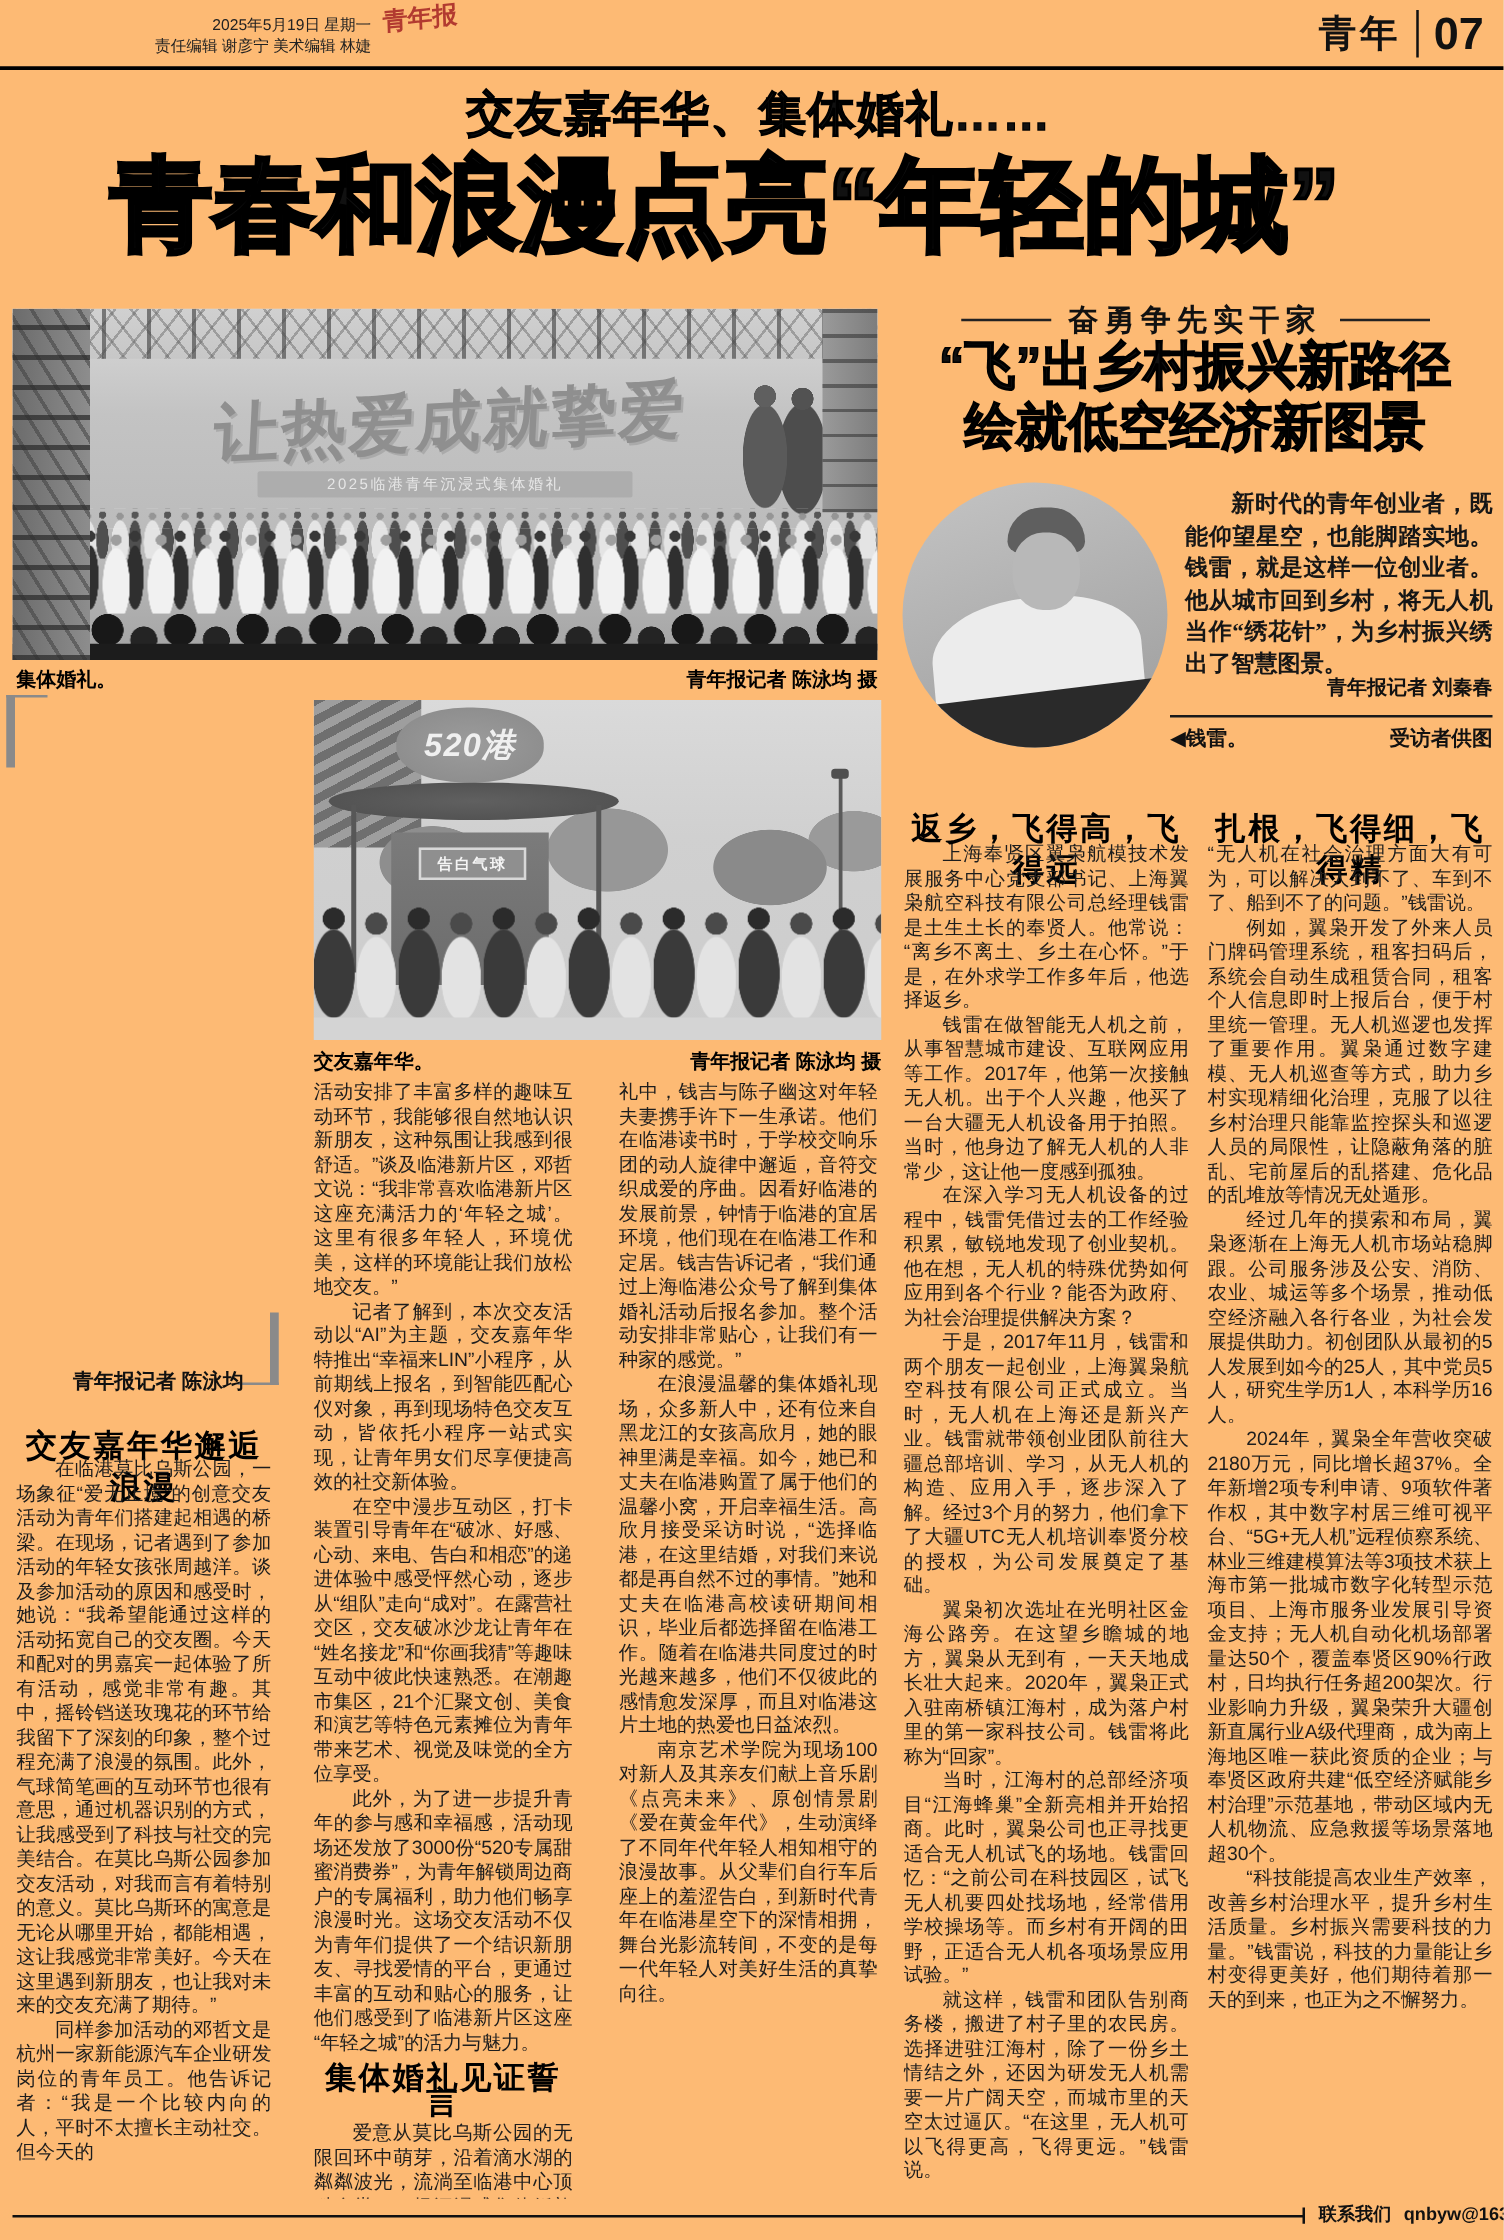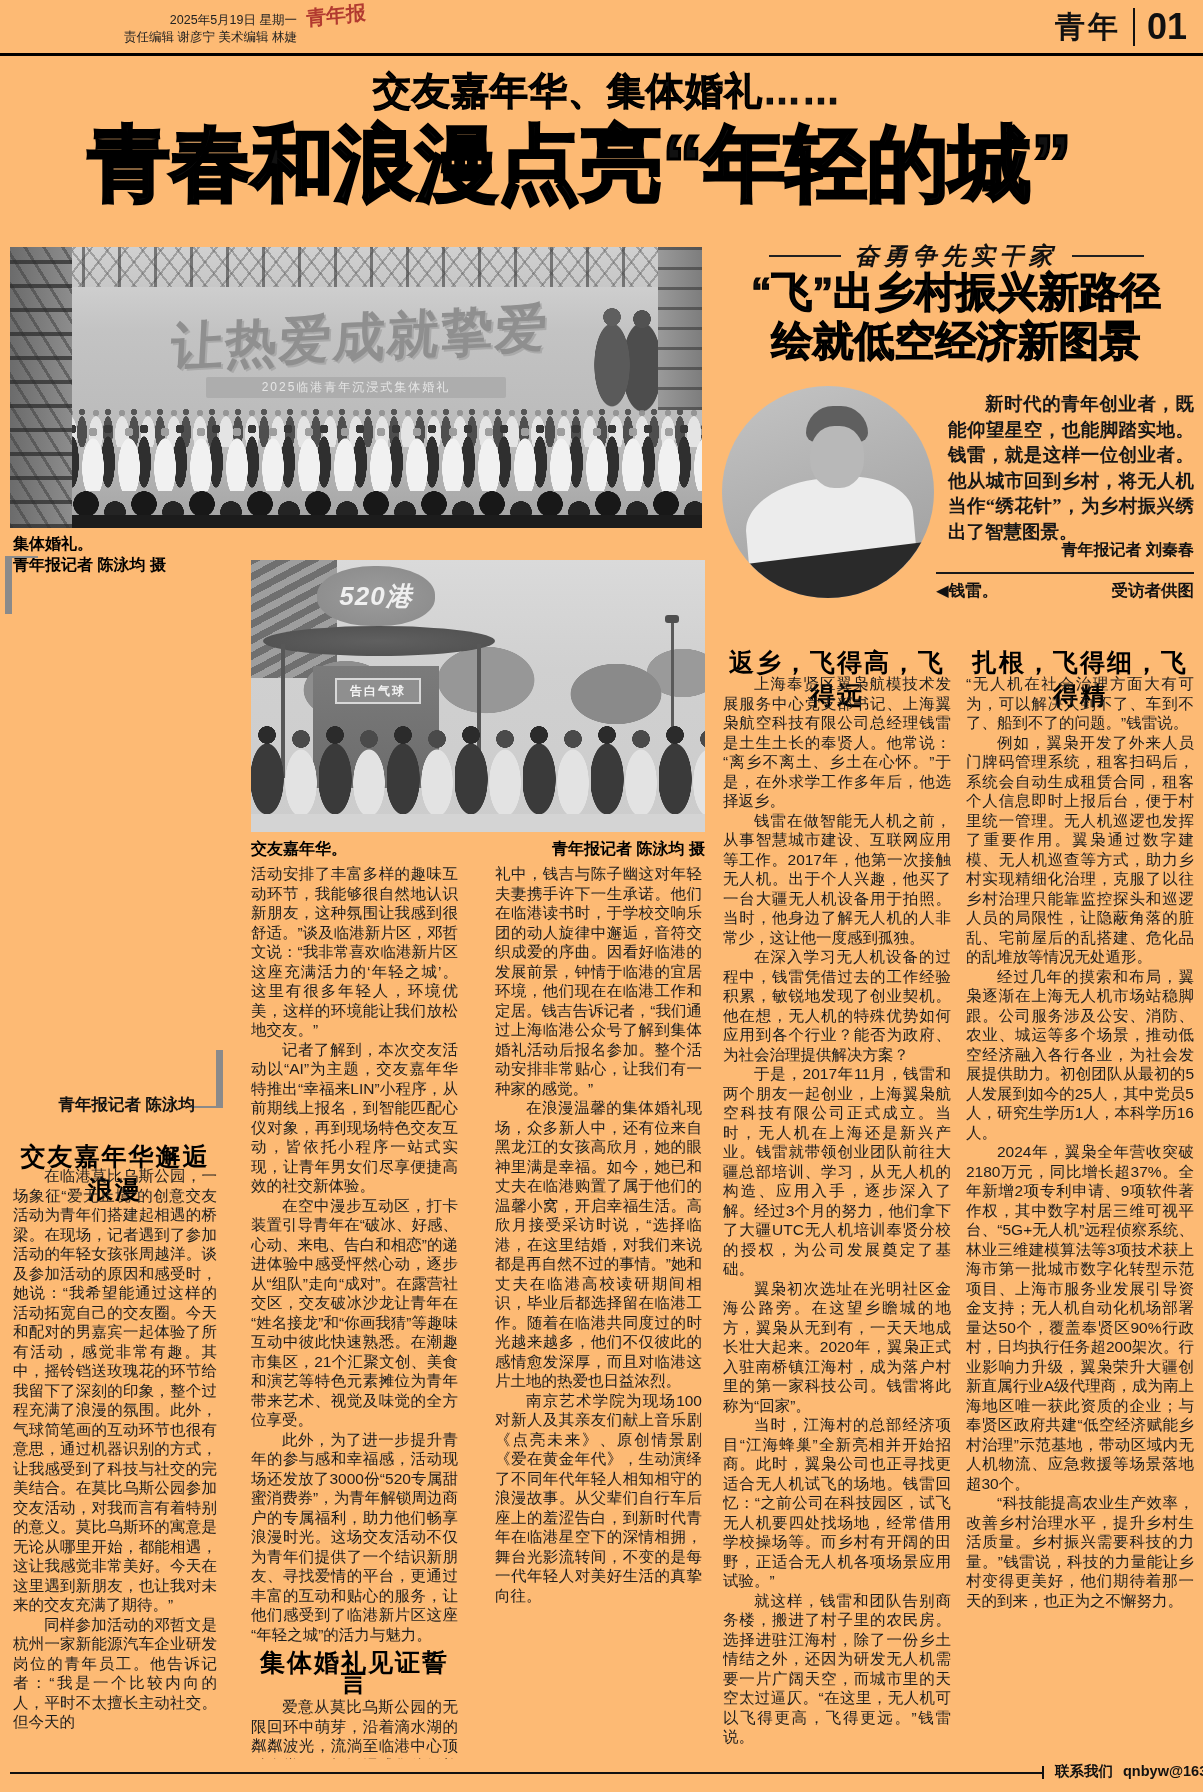--- a/index.html
+++ b/index.html
@@ -64,21 +64,21 @@
       radial-gradient(ellipse 11px 30px at 11px 45px,#f1f1f1 97%,transparent),
       radial-gradient(ellipse 7px 26px at 26px 39px,#2f2f2f 97%,transparent);
       background-size:36px 68px;}
   .p1-aud{left:0;bottom:0;width:100%;height:44px;background-image:
       radial-gradient(circle 13px at 18px 20px,#181818 97%,transparent),
       radial-gradient(circle 11px at 47px 28px,#242424 97%,transparent);
       background-size:58px 44px;}
   .p1-audbase{left:0;bottom:0;width:100%;height:13px;background:#1c1c1c;}
 
   .caprow{display:flex;justify-content:space-between;font-weight:bold;font-size:16px;color:#000;}
-  .cap1{left:13px;top:534px;width:689px;flex-direction:column;}
+  .cap1{left:13px;top:534px;width:689px;}
   .cap2{left:251px;top:839px;width:454px;}
 
   
   .photo2{left:251px;top:560px;width:454px;height:272px;overflow:hidden;
           background:linear-gradient(180deg,#dadada 0%,#d0d0d0 40%,#cccccc 100%);}
   .p2-bldg{left:0;top:0;width:86px;height:118px;background:repeating-linear-gradient(-28deg,#6f6f6f 0 7px,#9e9e9e 7px 14px);}
   .p2-trees{left:0;top:58px;width:454px;height:126px;background-image:
       radial-gradient(ellipse 70px 48px at 95px 72px,#8e8e8e 60%,transparent 61%),
       radial-gradient(ellipse 80px 55px at 235px 62px,#979797 60%,transparent 61%),
       radial-gradient(ellipse 75px 50px at 365px 76px,#8a8a8a 60%,transparent 61%),
@@ -109,21 +109,21 @@
   .lede-byline{left:13px;top:1094px;width:182px;text-align:right;font-weight:bold;font-size:16.5px;}
 
   .sec1head{left:13px;top:1140px;width:204px;}
   .col1{left:13px;top:1166px;width:204px;height:600px;overflow:hidden;}
   .col2{left:251px;top:864px;width:207px;height:895px;overflow:hidden;}
   .col3{left:495px;top:864px;width:207px;height:895px;overflow:hidden;}
   .inhead{margin:9px 0 5px 0 !important;text-indent:0 !important;}
 
   
   .kicker2{left:718px;top:240px;width:476px;display:flex;align-items:center;justify-content:center;gap:14px;
-           font-family:"Liberation Serif","DejaVu Serif",serif;font-weight:bold;font-style:italic;
+           font-family:"Liberation Serif","DejaVu Serif",serif;font-weight:bold;
            font-size:24px;letter-spacing:5px;color:#111;}
   .kline{flex:0 0 72px;border-top:2px solid #222;height:0;}
   .head2{left:714px;top:268px;width:484px;text-align:center;font-size:41px;font-weight:900;line-height:49px;
          -webkit-text-stroke:1.2px #000;}
   .portrait{left:722px;top:386px;width:212px;height:212px;border-radius:50%;overflow:hidden;
             background:linear-gradient(160deg,#c4c4c4 0%,#aeaeae 55%,#9c9c9c 100%);}
   .pt-hair{left:84px;top:20px;width:62px;height:36px;background:#5f5f5f;border-radius:30px 30px 10px 10px;}
   .pt-face{left:88px;top:40px;width:54px;height:62px;background:#b8b8b8;border-radius:45%;}
   .pt-shirt{left:24px;top:92px;width:168px;height:98px;background:#ececec;border-radius:48% 42% 0 0;transform:rotate(-5deg);}
   .pt-laptop{left:-8px;top:168px;width:232px;height:62px;background:#2a2a2a;transform:rotate(-7deg);}
@@ -152,21 +152,21 @@
 <div class="page">
 
   <div class="abs mast-dates">
     <div>2025年5月19日 星期一</div>
     <div>责任编辑 谢彦宁  美术编辑 林婕</div>
   </div>
   <div class="abs logo">青年报</div>
   <div class="abs mast-right">
     <span class="mast-section">青年</span>
     <span class="mast-divider"></span>
-    <span class="mast-page">01</span>
+    <span class="mast-page">07</span>
   </div>
   <div class="abs mast-rule"></div>
 
   <div class="abs kicker">交友嘉年华、集体婚礼……</div>
   <div class="abs mainhead">青春和浪漫点亮“年轻的城”</div>
 
   <div class="abs photo1">
     <div class="abs p1-trusstop"></div>
     <div class="abs p1-title">让热爱成就挚爱</div>
     <div class="abs p1-ribbon">2025临港青年沉浸式集体婚礼</div>

